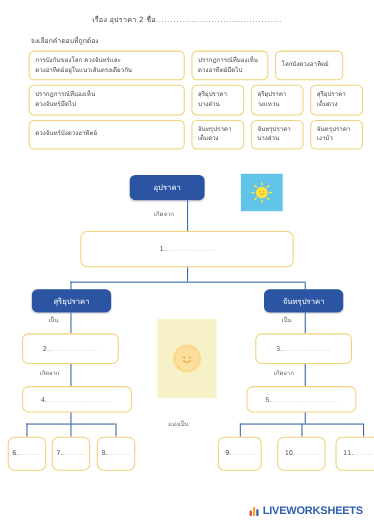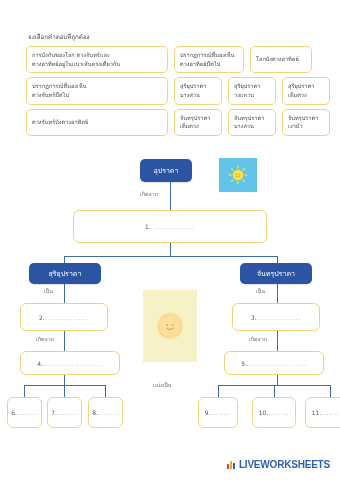--- a/index.html
+++ b/index.html
@@ -105,20 +105,23 @@
   .lw-text {
     font-size: 10px; font-weight: bold; color: #2f5fae;
     letter-spacing: -.2px; font-family: "Liberation Sans", sans-serif;
   }
 </style>
 </head>
 <body>
 
 <div class="page">
 
+  <div class="title-line">
+    <span>เรื่อง  อุปราคา  2  ชื่อ</span><span class="dots">...........................................</span>
+  </div>
   <div class="instruction">จงเลือกคำตอบที่ถูกต้อง</div>
 
   <div class="bank">
 
     <div class="bank-row">
       <div class="chip w-wide">
         <div>
           <span>การบังกันของโลก  ดวงจันทร์และ</span>
           <span>ดวงอาทิตย์อยู่ในแนวเส้นตรงเดียวกัน</span>
         </div>
@@ -215,21 +218,21 @@
     <div class="sun-tile-pale" style="left:143px; top:140px; width:54px; height:72px;">
       <svg width="34" height="34" viewBox="0 0 24 24">
         <circle cx="12" cy="12" r="9" fill="#fbd98e"></circle>
         <circle cx="12" cy="12" r="7.2" fill="#fcdf9d"></circle>
         <circle cx="10.1" cy="11.3" r=".7" fill="#e8a84b"></circle>
         <circle cx="13.9" cy="11.3" r=".7" fill="#e8a84b"></circle>
         <path d="M9.8 13.4 Q12 15.4 14.2 13.4" stroke="#e8a84b" stroke-width=".8" fill="none" stroke-linecap="round"></path>
       </svg>
     </div>
 
-    <div class="node-blue" style="left:140px; top:9px; width:52px; height:23px;">
+    <div class="node-blue" style="left:118px; top:9px; width:68px; height:23px;">
       <span>อุปราคา</span>
     </div>
 
     <div class="line v" style="left:170px; top:32px; height:28px;"></div>
     <div class="edge-label" style="left:140px; top:40px;">เกิดจาก</div>
 
     <div class="node-blank" style="left:73px; top:60px; width:194px; height:33px;">
       <div class="blank-inner">
         <span class="lead">1</span><span class="lead">.</span><span class="dotted">.................</span>
       </div>

